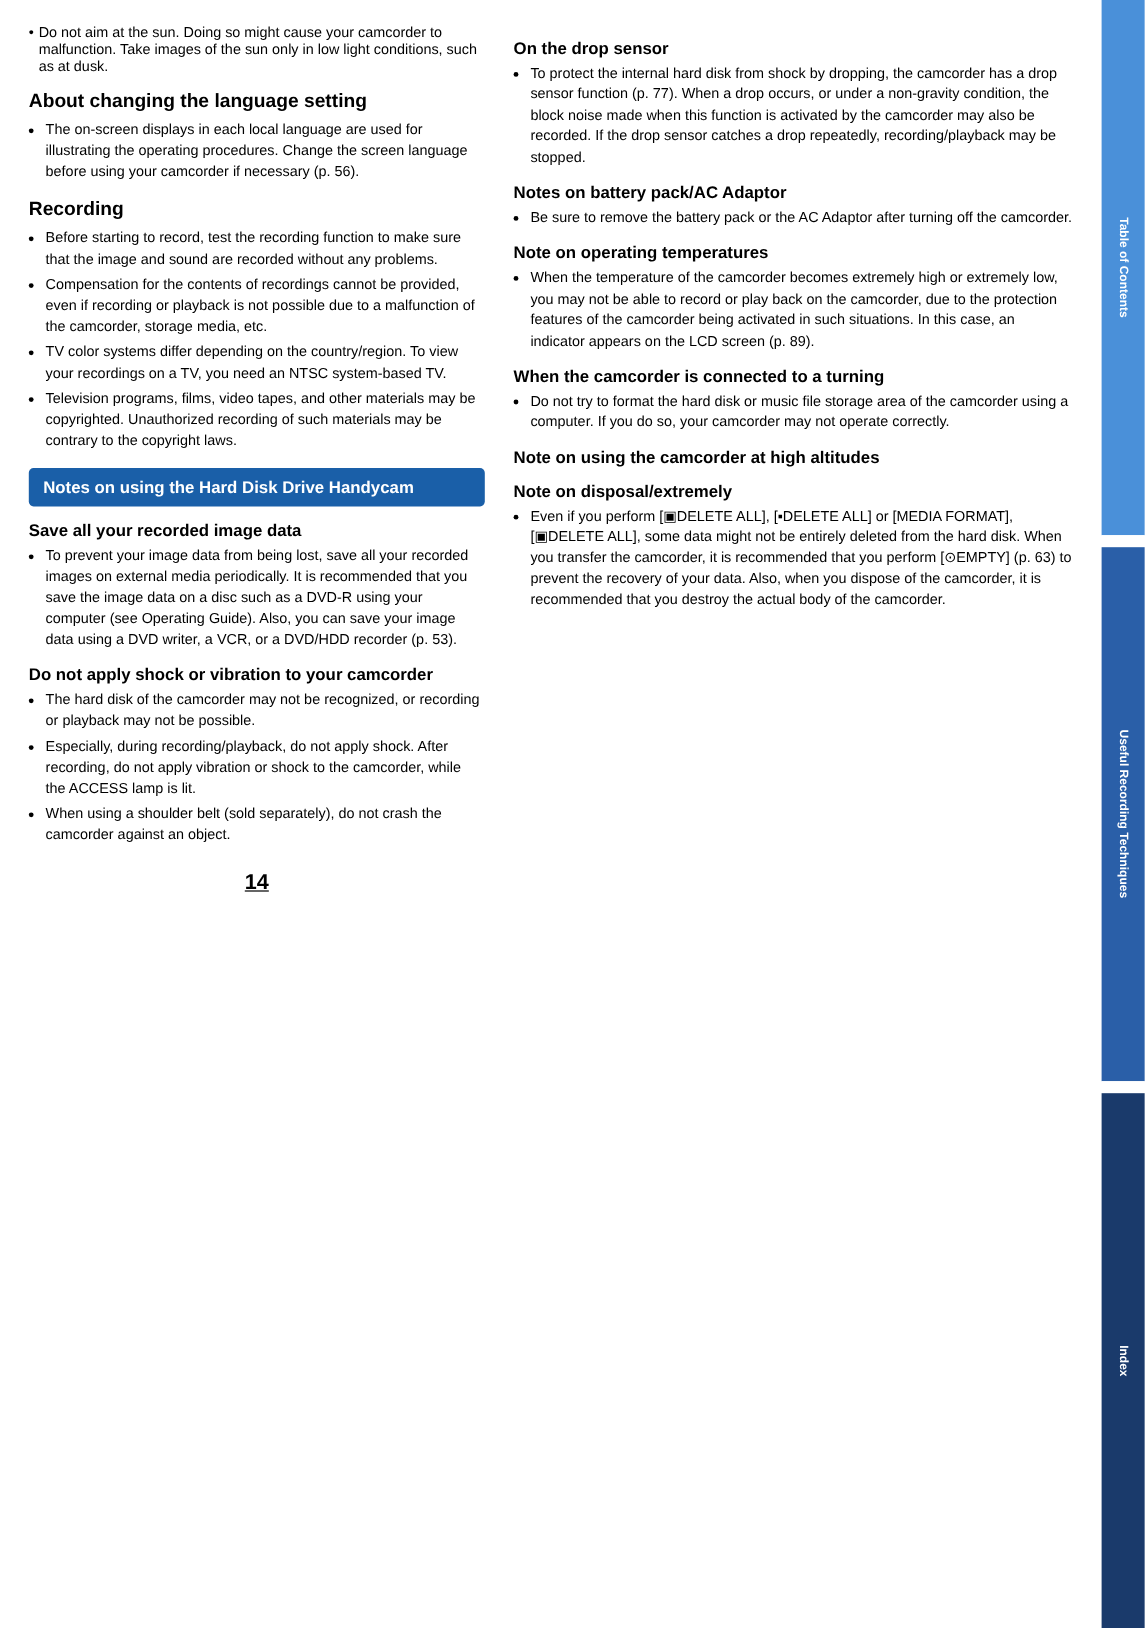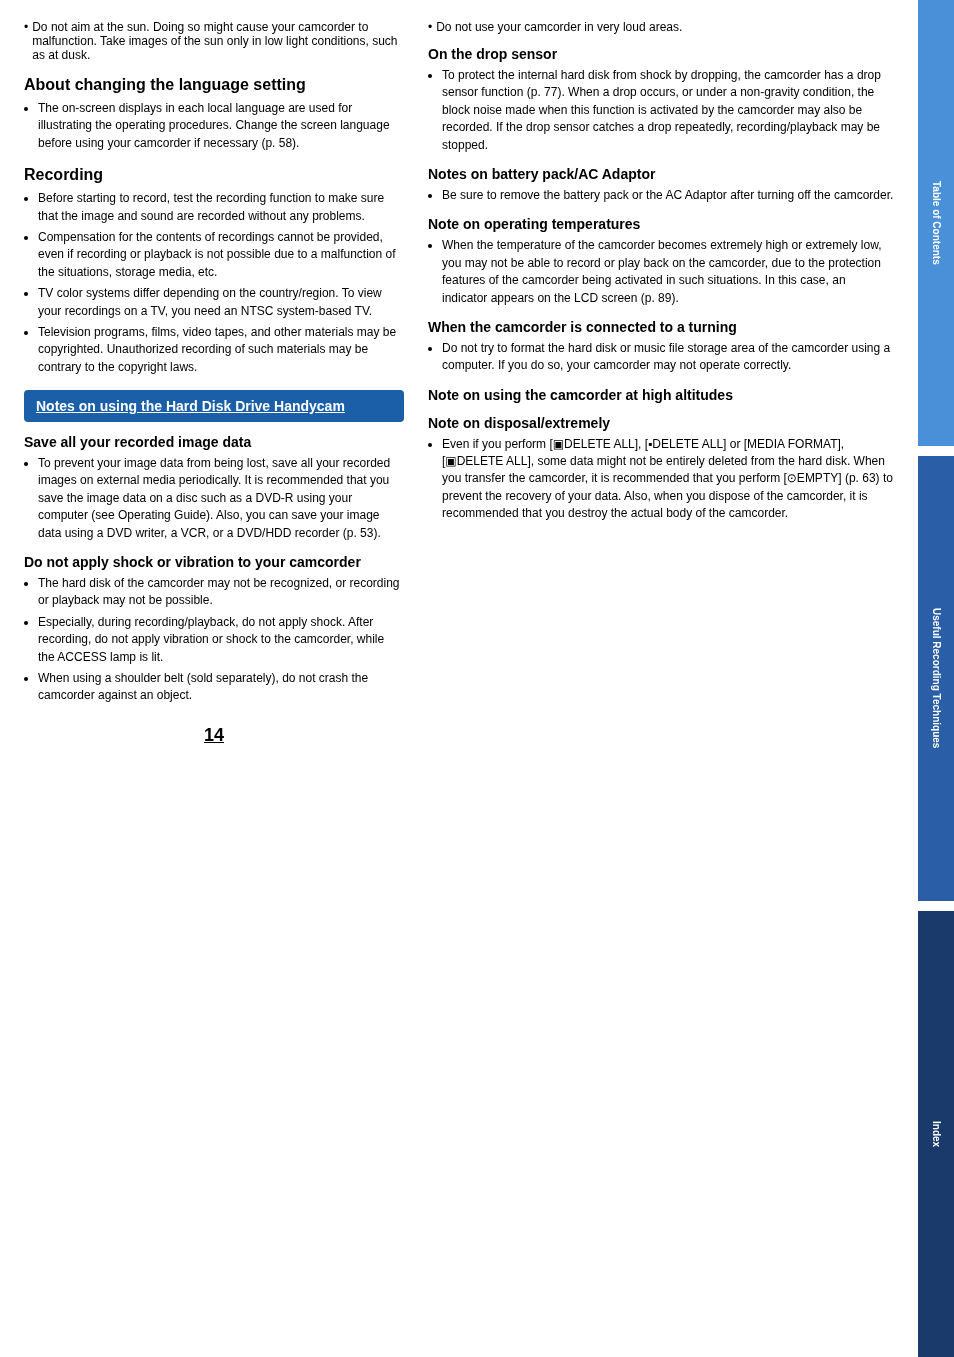--- a/index.html
+++ b/index.html
@@ -67,21 +67,20 @@
       margin-bottom: 5px;
       color: #000;
     }
     .highlight-box {
       background: #1a5fa8;
       color: #fff;
       padding: 8px 12px;
       border-radius: 4px;
       margin-top: 14px;
       margin-bottom: 8px;
-      text-decoration: underline;
     }
     .highlight-box .box-title {
       font-size: 14px;
       font-weight: bold;
     }
     .bullet-list {
       margin-left: 14px;
       margin-bottom: 6px;
     }
     .bullet-list li {
@@ -114,27 +113,27 @@
 
   <div class="main-content">
 
     <div class="left-col">
       <div class="top-bullet">
         <span>Do not aim at the sun. Doing so might cause your camcorder to malfunction. Take images of the sun only in low light conditions, such as at dusk.</span>
       </div>
 
       <div class="section-heading">About changing the language setting</div>
       <ul class="bullet-list">
-        <li>The on-screen displays in each local language are used for illustrating the operating procedures. Change the screen language before using your camcorder if necessary (p. 58).</li>
+        <li>The on-screen displays in each local language are used for illustrating the operating procedures. Change the screen language before using your camcorder if necessary (p. 56).</li>
       </ul>
 
       <div class="section-heading">Recording</div>
       <ul class="bullet-list">
         <li>Before starting to record, test the recording function to make sure that the image and sound are recorded without any problems.</li>
-        <li>Compensation for the contents of recordings cannot be provided, even if recording or playback is not possible due to a malfunction of the situations, storage media, etc.</li>
+        <li>Compensation for the contents of recordings cannot be provided, even if recording or playback is not possible due to a malfunction of the camcorder, storage media, etc.</li>
         <li>TV color systems differ depending on the country/region. To view your recordings on a TV, you need an NTSC system-based TV.</li>
         <li>Television programs, films, video tapes, and other materials may be copyrighted. Unauthorized recording of such materials may be contrary to the copyright laws.</li>
       </ul>
 
       <div class="highlight-box">
         <div class="box-title">Notes on using the Hard Disk Drive Handycam</div>
       </div>
 
       <div class="sub-heading">Save all your recorded image data</div>
       <ul class="bullet-list">
@@ -145,23 +144,20 @@
       <ul class="bullet-list">
         <li>The hard disk of the camcorder may not be recognized, or recording or playback may not be possible.</li>
         <li>Especially, during recording/playback, do not apply shock. After recording, do not apply vibration or shock to the camcorder, while the ACCESS lamp is lit.</li>
         <li>When using a shoulder belt (sold separately), do not crash the camcorder against an object.</li>
       </ul>
 
       <div class="page-number">14</div>
     </div>
 
     <div class="right-col">
-      <div class="top-bullet">
-        <span>Do not use your camcorder in very loud areas.</span>
-      </div>
 
       <div class="sub-heading">On the drop sensor</div>
       <ul class="bullet-list">
         <li>To protect the internal hard disk from shock by dropping, the camcorder has a drop sensor function (p. 77). When a drop occurs, or under a non-gravity condition, the block noise made when this function is activated by the camcorder may also be recorded. If the drop sensor catches a drop repeatedly, recording/playback may be stopped.</li>
       </ul>
 
       <div class="sub-heading">Notes on battery pack/AC Adaptor</div>
       <ul class="bullet-list">
         <li>Be sure to remove the battery pack or the AC Adaptor after turning off the camcorder.</li>
       </ul>

